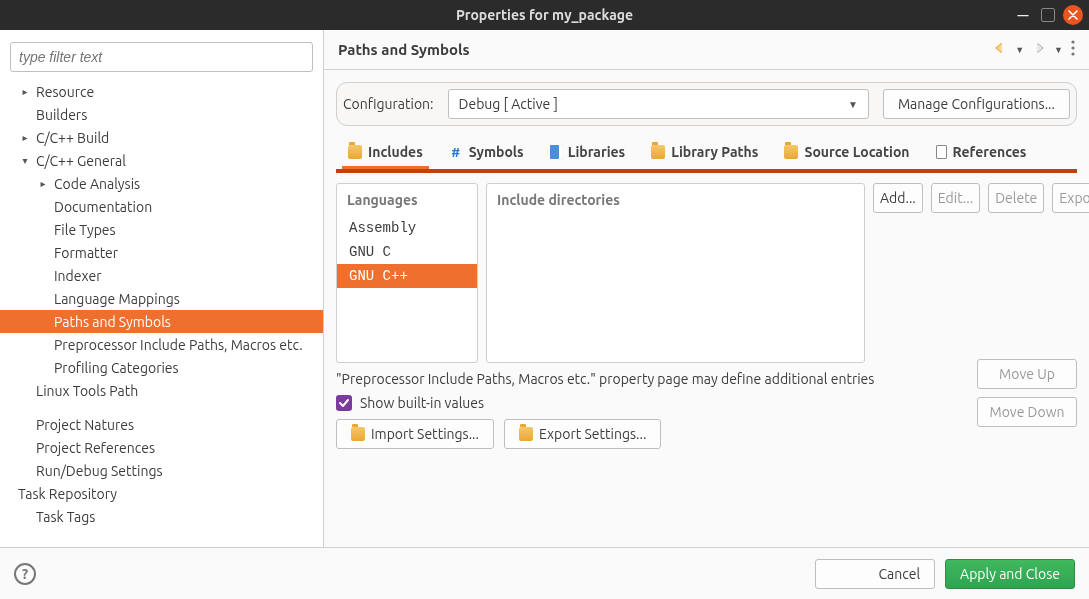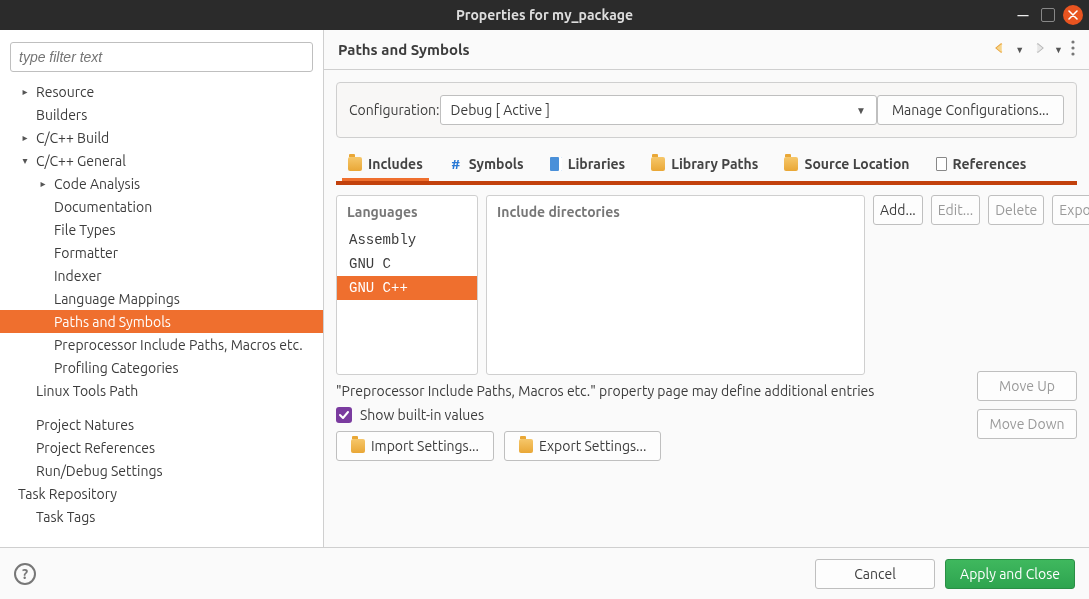--- a/index.html
+++ b/index.html
@@ -110,25 +110,25 @@
   .content-body {
     flex: 1;
     padding: 12px;
     display: flex;
     flex-direction: column;
     gap: 10px;
     min-height:0;
   }
   .config-panel {
     border: 1px solid #cfcfcf;
-    border-radius: 4px;
-    padding: 12px;
-    display: flex;
-    align-items: center;
-    gap: 0;
+    border-radius: 11px;
+    padding: 6px;
+    display: flex;
+    align-items: center;
+    gap: 14px;
     background: #f8f7f6;
   }
   .config-label { color:#3c3c3c; }
   .combo {
     flex: 1;
     height: 30px;
     border: 1px solid #bfbfbf;
     border-radius: 3px;
     background: #fff;
     padding: 0 10px;
@@ -464,20 +464,20 @@
         </div>
       </div>
 
     </div>
   </div>
 </div>
 
 <div class="footer">
   <span class="help-icon">?</span>
   <div style="display:flex; gap:10px;">
-    <div class="btn" style="min-width:120px;justify-content:center;">
+    <div class="btn" style="min-width:120px;justify-content:flex-end;">
       <span>Cancel</span>
     </div>
     <div class="btn primary" style="min-width:120px;justify-content:center;">
       <span>Apply and Close</span>
     </div>
   </div>
 </div>
 
 </body></html>

